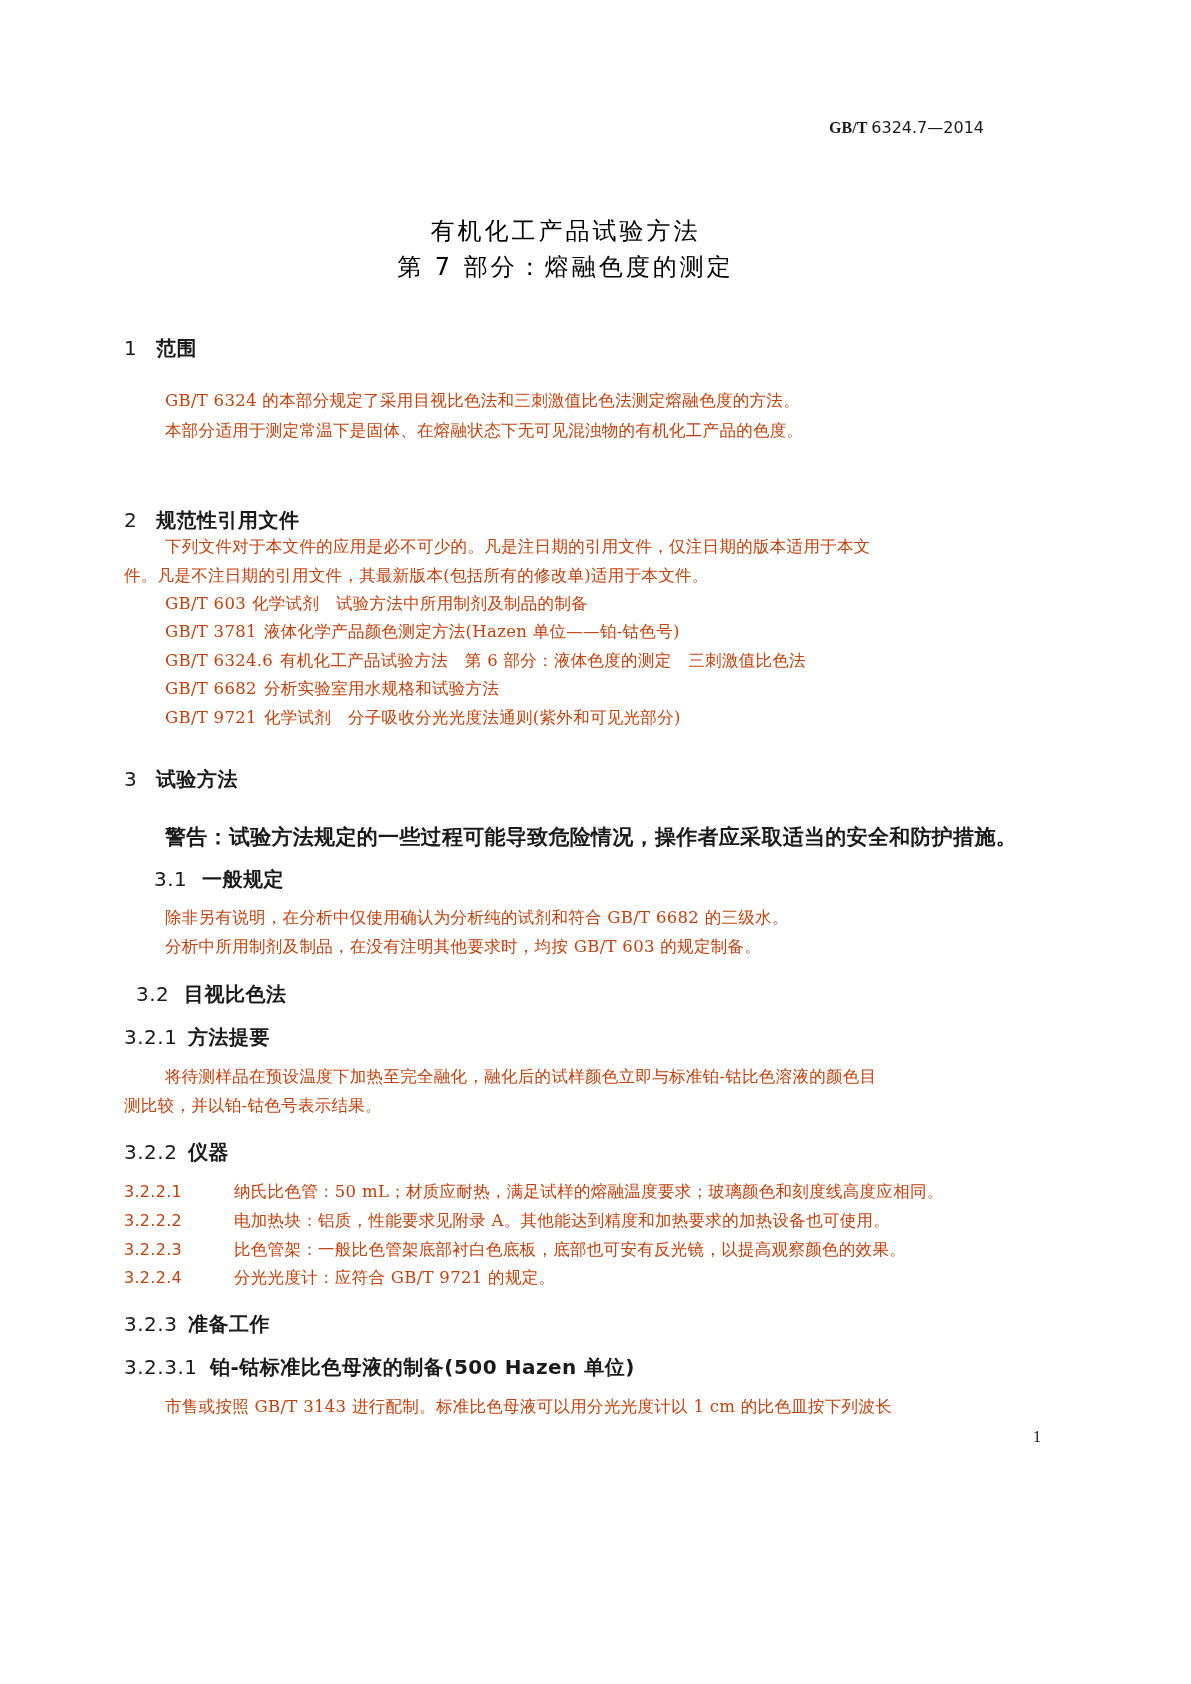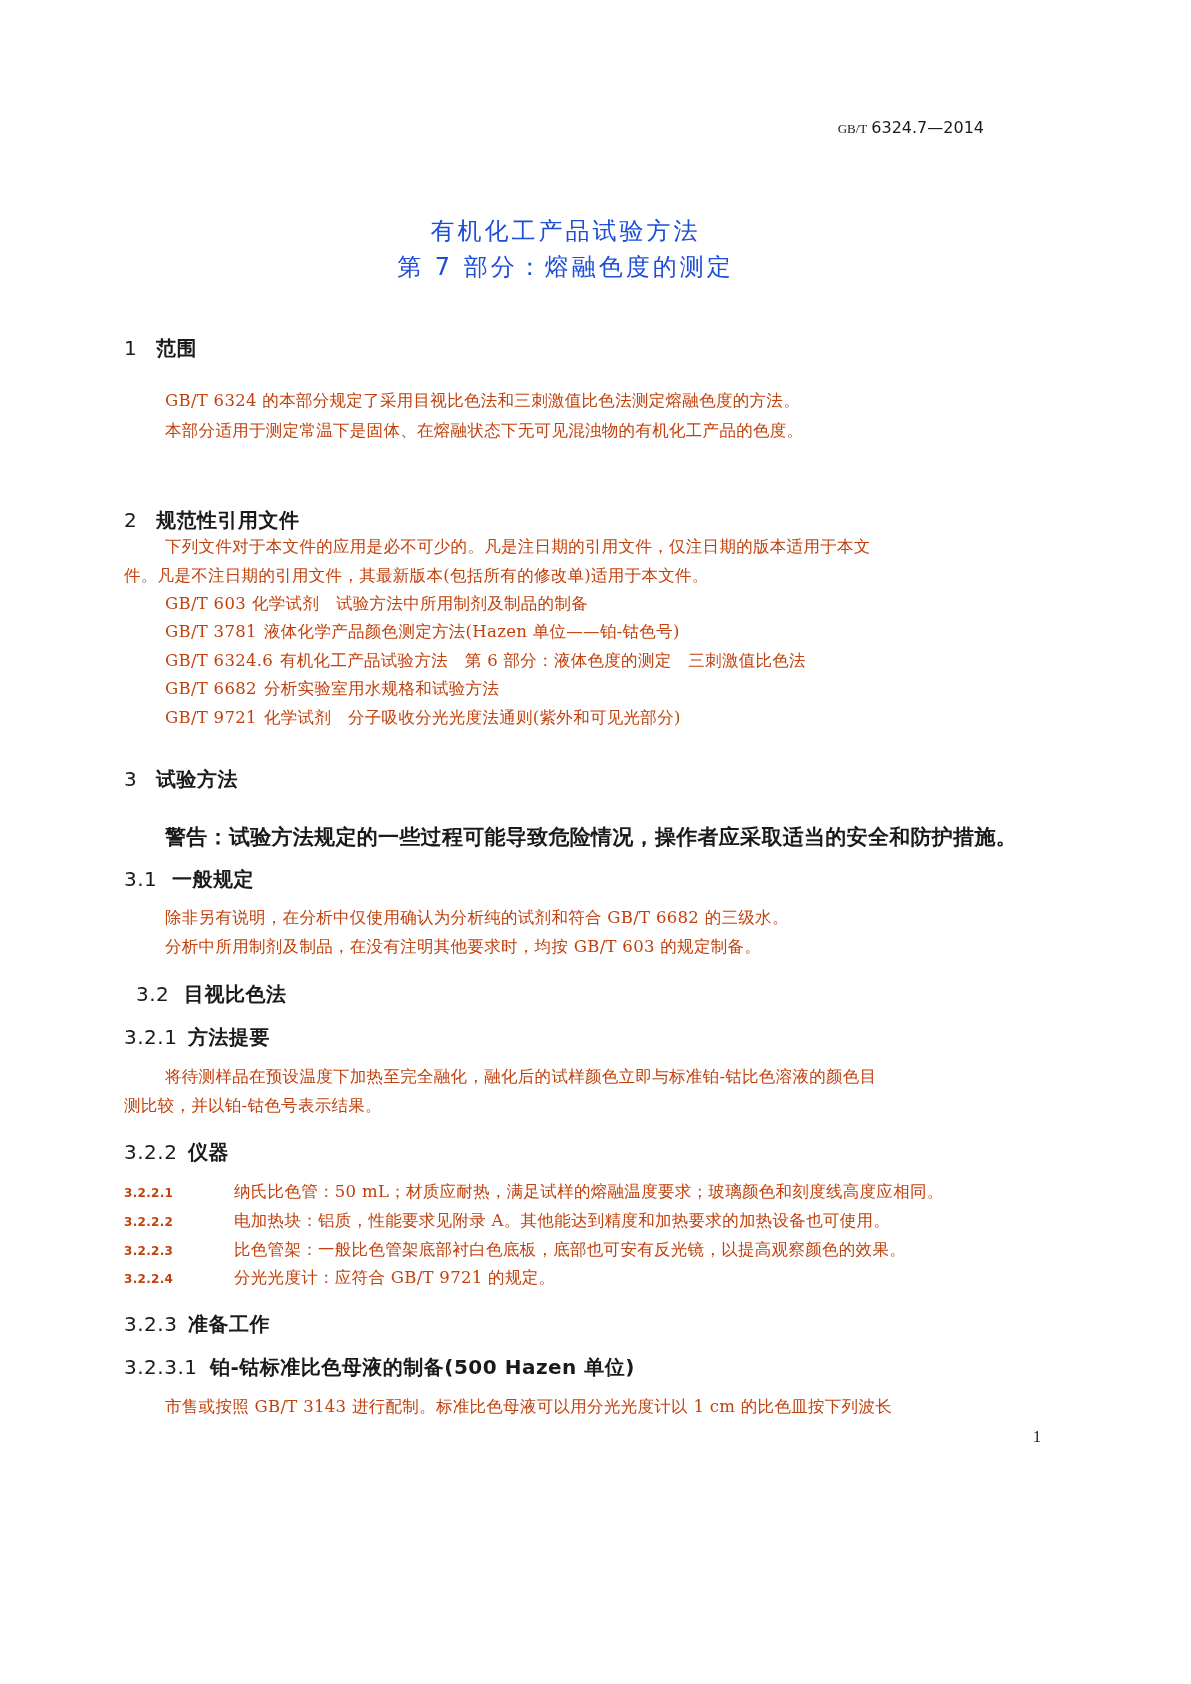--- a/index.html
+++ b/index.html
@@ -2,31 +2,31 @@
 <html><head>
 <meta charset="utf-8">
 <style>
   html, body { margin:0; padding:0; background:#ffffff; }
   body { width:1191px; height:1684px; position:relative; overflow:hidden; color:#1a1a1a; }
   .abs { position:absolute; white-space:nowrap; }
   .body-text { font-family:"DejaVu Serif","Liberation Serif",serif; font-size:16.5px; letter-spacing:0.3px; color:#c2410c; }
   .heading { font-family:"DejaVu Sans","Liberation Sans",sans-serif; font-size:20px; font-weight:bold; color:#1a1a1a; letter-spacing:0.5px; }
   .heading .num { display:inline-block; font-weight:normal; }
   .std-header { font-size:16px; right:207px; top:118px; }
-  .std-header .gb { font-family:"Liberation Serif",serif; font-weight:normal; font-size:13px; }
+  .std-header .gb { font-family:"Liberation Serif",serif; font-weight:bold; font-size:16px; }
   .std-header .rest { font-family:"DejaVu Sans","Liberation Sans",sans-serif; font-size:16px; }
-  .title { left:0; width:1131px; text-align:center; font-family:"DejaVu Sans","Liberation Sans",sans-serif; font-size:24px; letter-spacing:3px; color:#1d4ed8; }
+  .title { left:0; width:1131px; text-align:center; font-family:"DejaVu Sans","Liberation Sans",sans-serif; font-size:24px; letter-spacing:3px; color:#000000; }
   .warning { font-family:"DejaVu Sans","Liberation Sans",sans-serif; font-weight:bold; font-size:21px; color:#1a1a1a; letter-spacing:0.3px; }
   .ref-code { display:inline-block; }
   .ref-code.c1 { width:87px; }
   .ref-code.c2 { width:99px; }
   .ref-code.c3 { width:115px; }
   .ref-code.c4 { width:99px; }
   .ref-code.c5 { width:99px; }
-  .item-num { display:inline-block; width:110px; font-family:"DejaVu Sans","Liberation Sans",sans-serif; font-weight:bold; font-size:12px; }
+  .item-num { display:inline-block; width:110px; font-family:"DejaVu Sans","Liberation Sans",sans-serif; font-weight:normal; font-size:16px; }
   .pagenum { font-family:"Liberation Serif",serif; font-size:16px; }
 </style>
 </head>
 <body>
 
 <div class="abs std-header">
   <span class="gb">GB/T</span>
   <span class="rest">6324.7—2014</span>
 </div>
 
@@ -60,21 +60,21 @@
 <div class="abs body-text" style="left:165px; top:707px;">
   <span class="ref-code c5">GB/T 9721</span><span>化学试剂　分子吸收分光光度法通则(紫外和可见光部分)</span>
 </div>
 
 <div class="abs heading" style="left:124px; top:766px;">
   <span class="num" style="width:32px;">3</span><span>试验方法</span>
 </div>
 <div class="abs warning" style="left:165px; top:823px;">警告：试验方法规定的一些过程可能导致危险情况，操作者应采取适当的安全和防护措施。</div>
 
 <div class="abs heading" style="left:124px; top:866px;">
-  <span class="num" style="width:48px;">3.1</span><span>一般规定</span>
+  <span class="num" style="width:48px;margin-left:30px;">3.1</span><span>一般规定</span>
 </div>
 <div class="abs body-text" style="left:165px; top:907px;">除非另有说明，在分析中仅使用确认为分析纯的试剂和符合 GB/T 6682 的三级水。</div>
 <div class="abs body-text" style="left:165px; top:936px;">分析中所用制剂及制品，在没有注明其他要求时，均按 GB/T 603 的规定制备。</div>
 
 <div class="abs heading" style="left:136px; top:981px;">
   <span class="num" style="width:48px;">3.2</span><span>目视比色法</span>
 </div>
 
 <div class="abs heading" style="left:124px; top:1024px;">
   <span class="num" style="width:64px;">3.2.1</span><span>方法提要</span>

